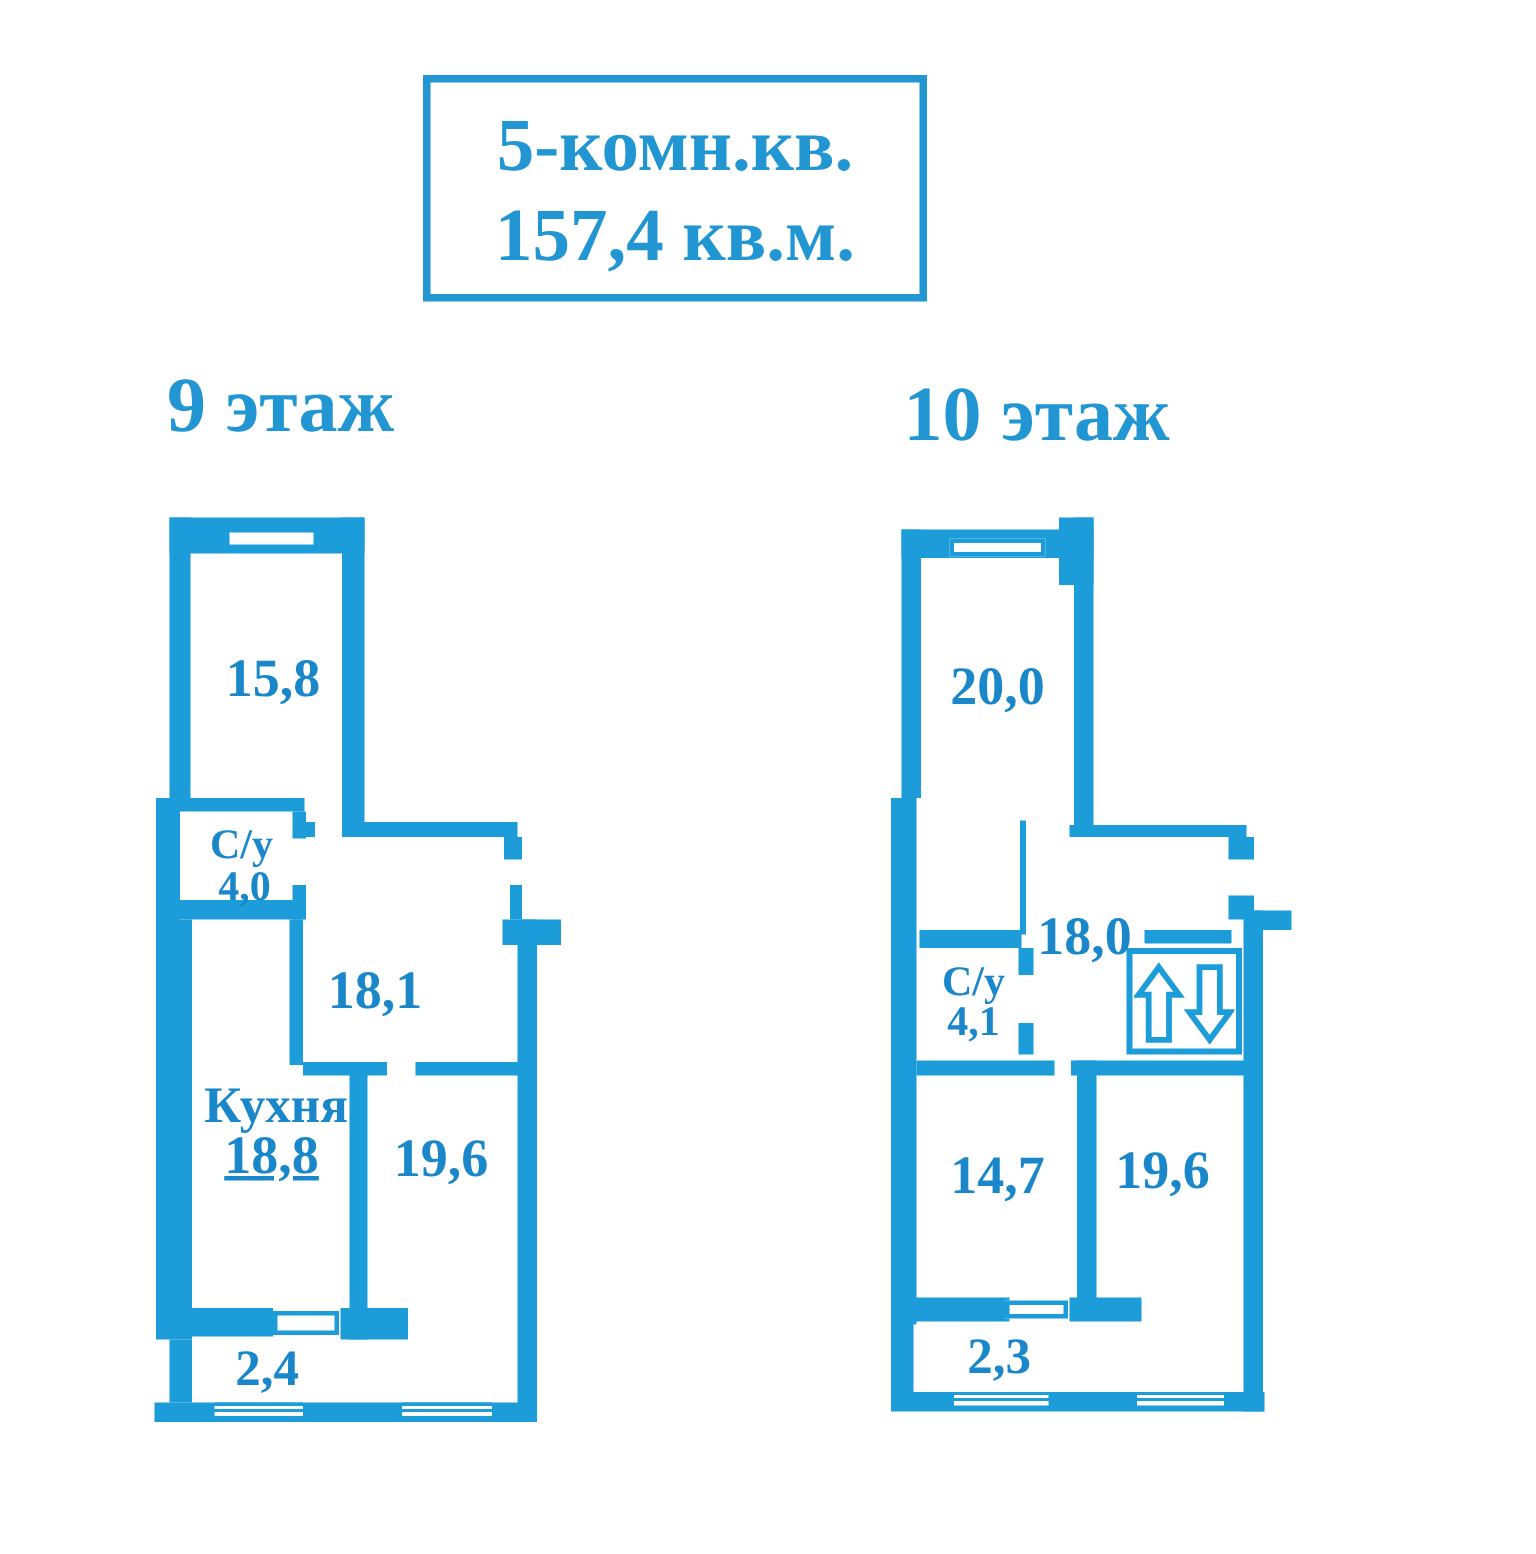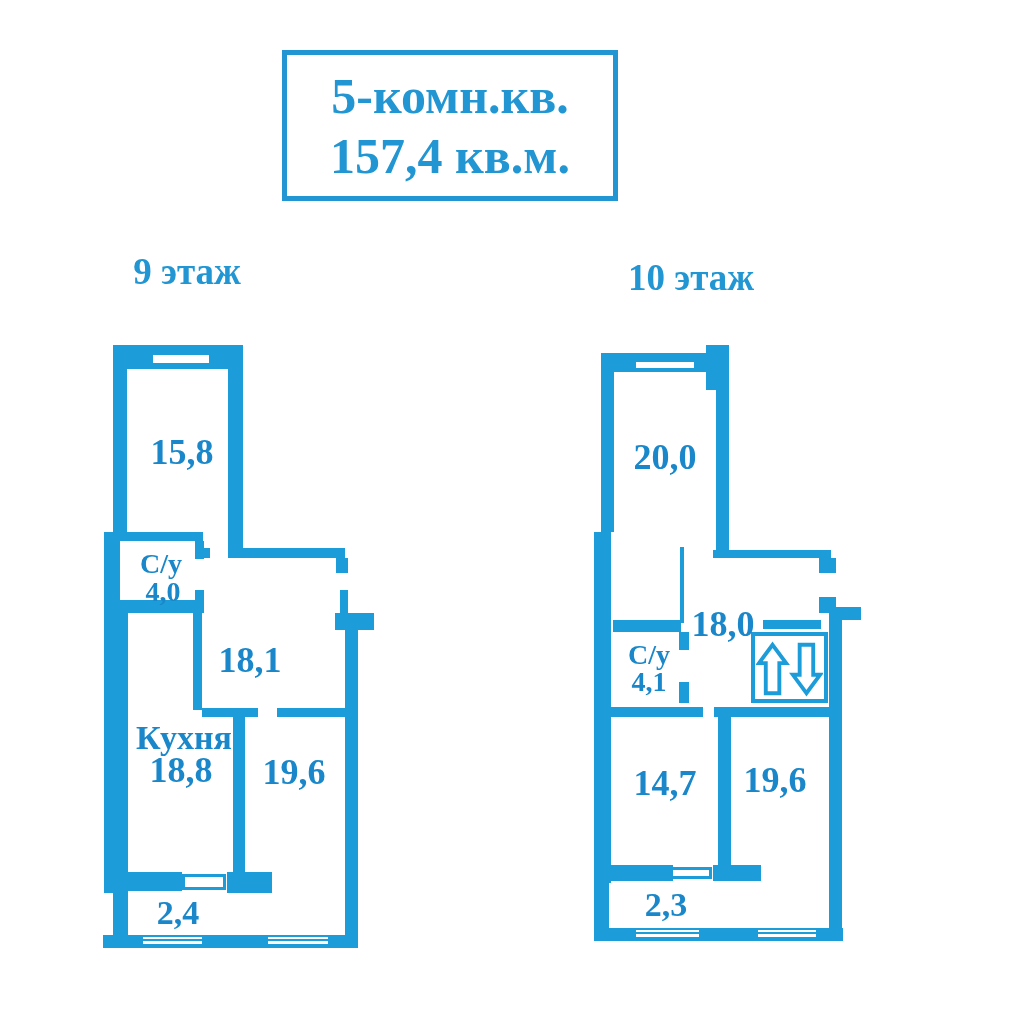--- a/index.html
+++ b/index.html
@@ -4,21 +4,21 @@
 <style>
   html,body{margin:0;padding:0;background:#fff;}
   .page{position:relative;width:1024px;height:1032px;background:#fff;overflow:hidden;
         font-family:"Liberation Serif","DejaVu Serif",serif;font-weight:bold;}
   
   .title-box{position:absolute;left:282px;top:50px;width:336px;height:151px;
              border:5px solid #2196d3;box-sizing:border-box;display:flex;flex-direction:column;
              align-items:center;justify-content:center;}
   .title-line{color:#2196d3;font-size:50px;line-height:60px;white-space:nowrap;}
   .floor-label{position:absolute;transform:translate(-50%,-50%);color:#2196d3;
-               font-size:37px;white-space:nowrap;}
+               font-size:52px;white-space:nowrap;}
   
   .plan{position:absolute;width:285px;height:618px;}
   .w{display:block;position:absolute;background:#1c9cd9;}
   .win{display:block;position:absolute;background:#fff;border:3px solid #1c9cd9;box-sizing:border-box;}
   .glaz{display:block;position:absolute;
         background:linear-gradient(to bottom,#1c9cd9 0 2px,#fff 2px 4px,#1c9cd9 4px 6px,#fff 6px 9px);}
   .lbl{position:absolute;transform:translate(-50%,-50%);color:#1987c9;white-space:nowrap;}
   .s36{font-size:36px;} .s34{font-size:34px;} .s28{font-size:28px;}
   .lift{display:block;position:absolute;left:165px;top:289px;width:77px;height:71px;
         border:4px solid #1c9cd9;box-sizing:border-box;background:#fff;}
@@ -64,21 +64,21 @@
     <i class="w" style="left:128px;top:205px;width:117px;height:10px;"></i>
     <i class="w" style="left:236px;top:215px;width:12px;height:15px;"></i>
     <i class="w" style="left:240px;top:247px;width:8px;height:23px;"></i>
     <i class="w" style="left:235px;top:270px;width:39px;height:17px;"></i>
 
     <div class="lbl s36" style="left:82px;top:109px;">15,8</div>
     <div class="lbl s28" style="left:61px;top:221px;">С/у</div>
     <div class="lbl s28" style="left:63px;top:249px;">4,0</div>
     <div class="lbl s36" style="left:150px;top:317px;">18,1</div>
     <div class="lbl s34" style="left:84px;top:395px;">Кухня</div>
-    <div class="lbl s36" style="left:81px;top:427px;">18,8</div>
+    <div class="lbl s36" style="left:81px;top:427px;text-decoration:underline;">18,8</div>
     <div class="lbl s36" style="left:194px;top:429px;">19,6</div>
     <div class="lbl s34" style="left:78px;top:570px;">2,4</div>
   </div>
 
   <div class="plan" style="left:586px;top:343px;">
     <i class="w" style="left:15px;top:10px;width:128px;height:19px;"></i>
     <i class="w" style="left:120px;top:2px;width:23px;height:45px;"></i>
     <i class="win" style="left:47px;top:16px;width:64px;height:12px;"></i>
     <i class="w" style="left:15px;top:10px;width:13px;height:179px;"></i>
     <i class="w" style="left:130px;top:2px;width:13px;height:213px;"></i>

